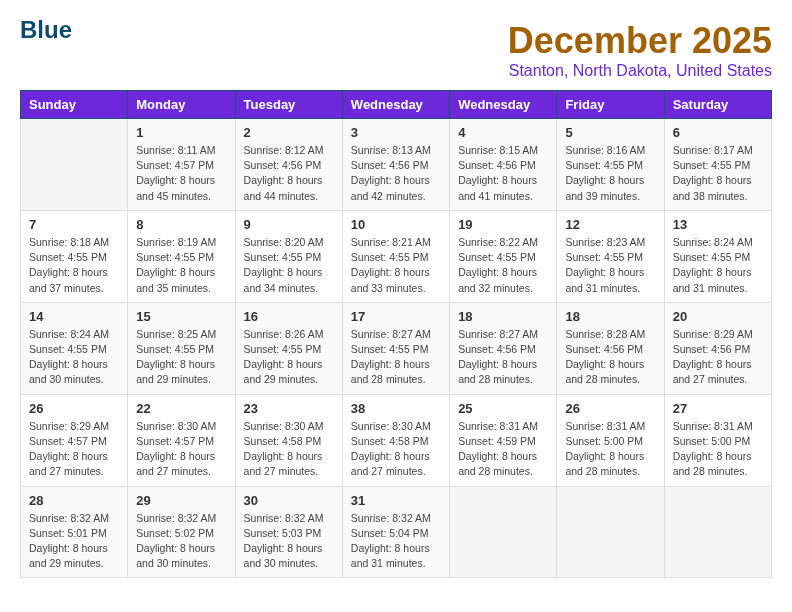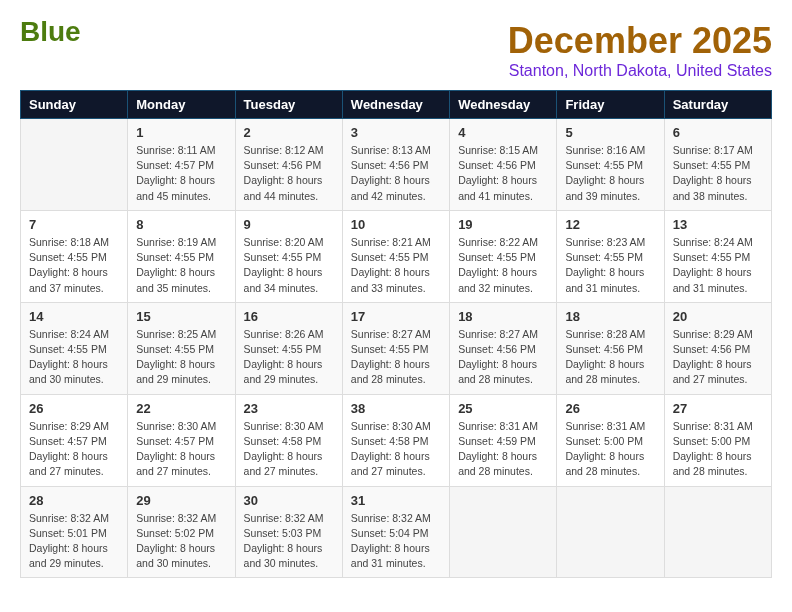--- a/index.html
+++ b/index.html
@@ -45,21 +45,21 @@
     .location {
       font-size: 16px;
       color: #6d28d9;
     }
     table {
       width: 100%;
       border-collapse: collapse;
       border: 1px solid #ccc;
     }
     thead tr th {
-      background-color: #0f172a;
+      background-color: #6d28d9;
       color: white;
       text-align: left;
       padding: 6px 8px;
       font-size: 13px;
       border: 1px solid #1a5276;
     }
     tbody tr td {
       vertical-align: top;
       padding: 6px 8px;
       border: 1px solid #ddd;
@@ -89,21 +89,21 @@
     .empty-cell {
       background: #f5f5f5 !important;
     }
   </style>
 </head>
 <body>
 
 <div class="header">
   <div class="logo">
     <div>
-      <div style="color:#4d7c0f; font-size:28px; font-weight:bold; margin-top:-4px;">Blue</div>
+      <div style="color:#0c4a6e; font-size:24px; font-weight:bold; margin-top:-4px;">Blue</div>
     </div>
   </div>
   <div class="title-area">
     <div class="month-title">December 2025</div>
     <div class="location">Stanton, North Dakota, United States</div>
   </div>
 </div>
 
 <table>
   <thead>

